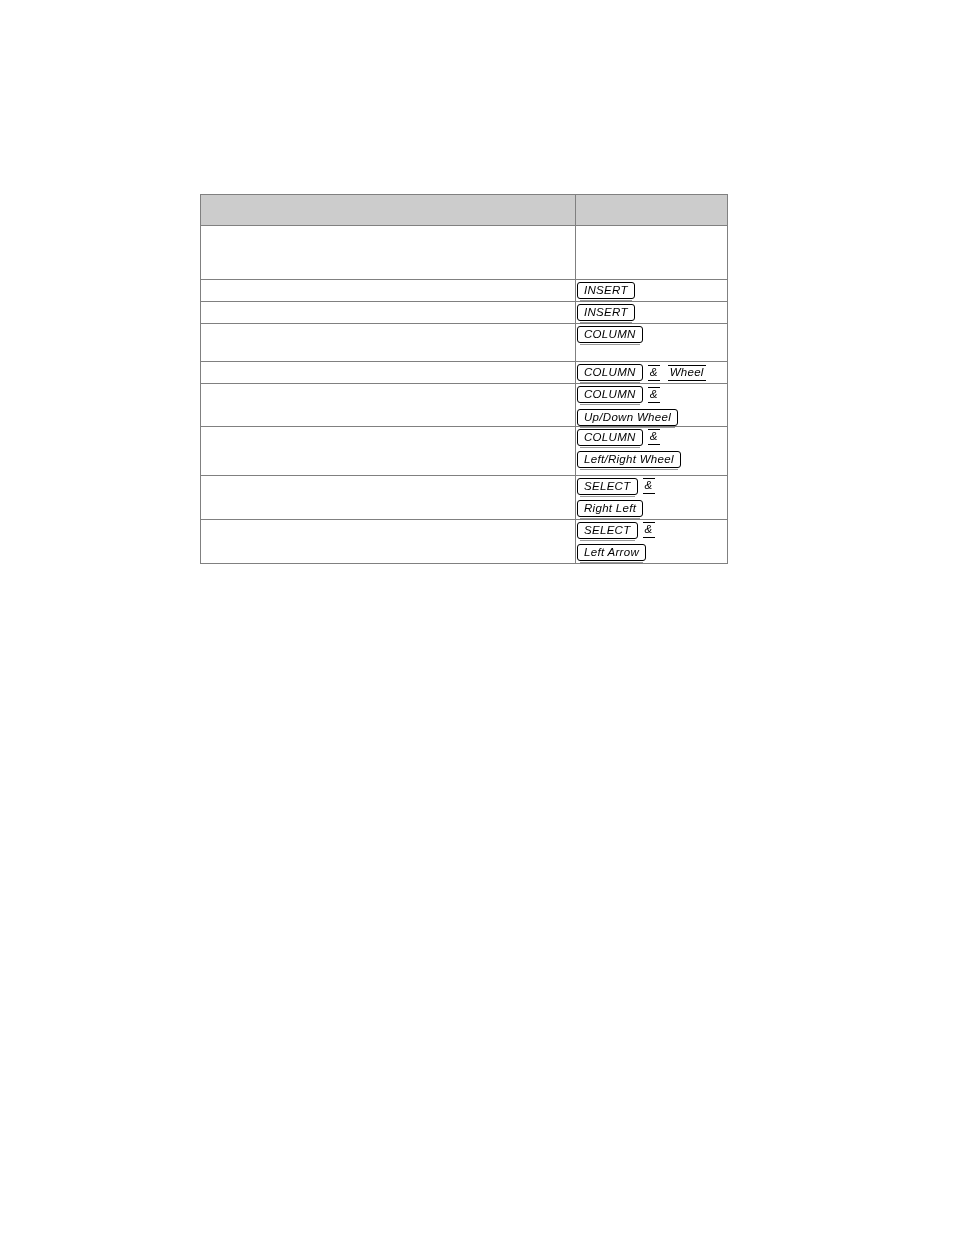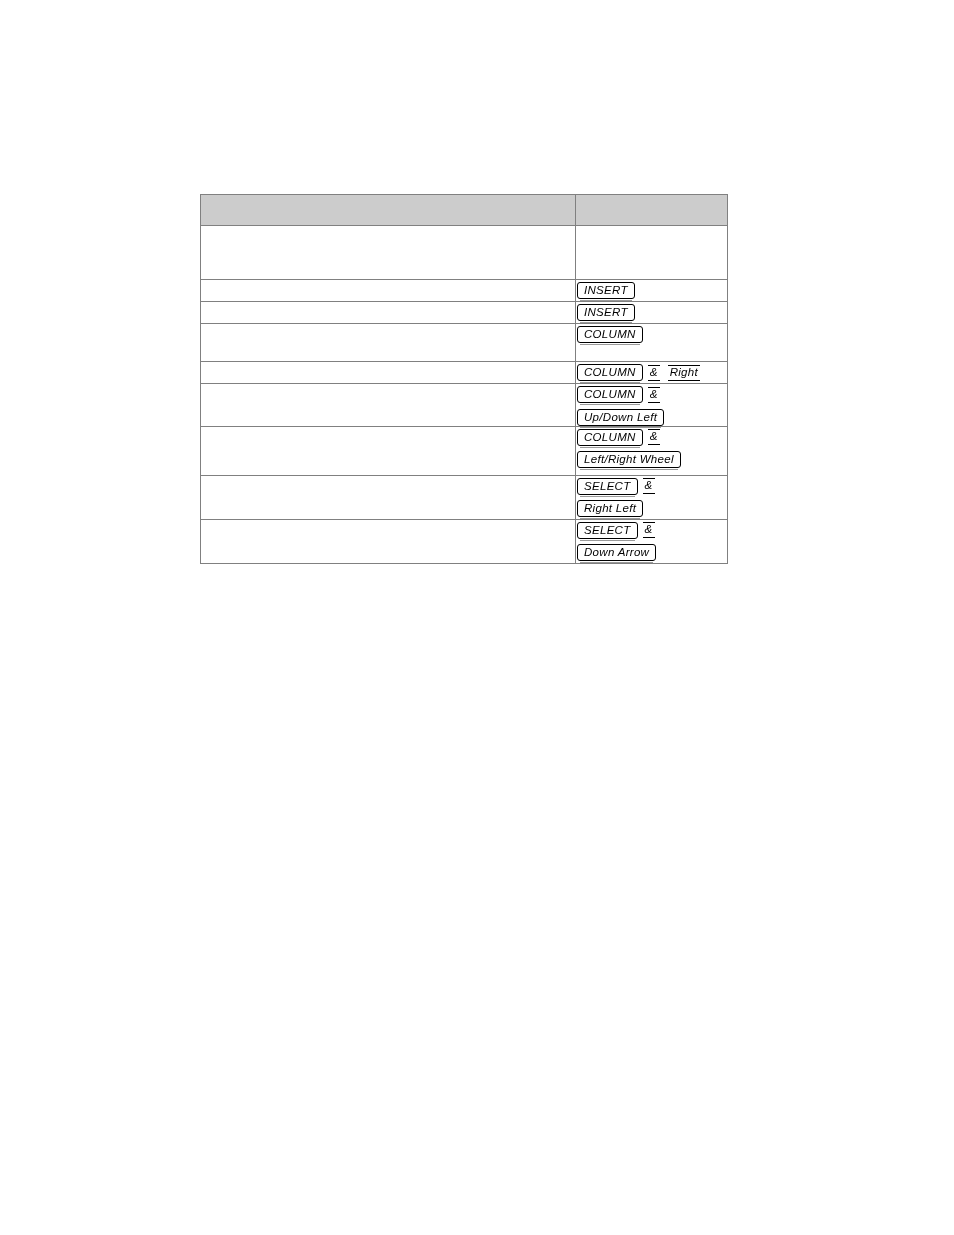--- a/index.html
+++ b/index.html
@@ -195,30 +195,30 @@
           </td>
           <td class="cell-keys">
             <span class="keyline"><span class="key">COLUMN</span></span>
           </td>
         </tr>
         <tr class="r-h5">
           <td class="cell-action">
             <span class="action-text"></span>
           </td>
           <td class="cell-keys">
-            <span class="keyline"><span class="key">COLUMN</span><span class="key-rule">&amp;</span><span class="key-rule">Right</span></span>
+            <span class="keyline"><span class="key">COLUMN</span><span class="key-rule">&amp;</span><span class="key-rule">Wheel</span></span>
           </td>
         </tr>
         <tr class="r-h6">
           <td class="cell-action">
             <span class="action-text"></span>
           </td>
           <td class="cell-keys">
             <span class="keyline"><span class="key">COLUMN</span><span class="key-rule">&amp;</span></span>
-            <span class="keyline"><span class="key">Up/Down Left</span></span>
+            <span class="keyline"><span class="key">Up/Down Wheel</span></span>
           </td>
         </tr>
         <tr class="r-h7">
           <td class="cell-action">
             <span class="action-text"></span>
           </td>
           <td class="cell-keys">
             <span class="keyline"><span class="key">COLUMN</span><span class="key-rule">&amp;</span></span>
             <span class="keyline"><span class="key">Left/Right Wheel</span></span>
           </td>
@@ -231,19 +231,19 @@
             <span class="keyline"><span class="key">SELECT</span><span class="key-rule">&amp;</span></span>
             <span class="keyline"><span class="key">Right  Left</span></span>
           </td>
         </tr>
         <tr class="r-h9">
           <td class="cell-action">
             <span class="action-text"></span>
           </td>
           <td class="cell-keys">
             <span class="keyline"><span class="key">SELECT</span><span class="key-rule">&amp;</span></span>
-            <span class="keyline"><span class="key">Down Arrow</span></span>
+            <span class="keyline"><span class="key">Left Arrow</span></span>
           </td>
         </tr>
       </tbody>
   </table>
 
 </div>
 
 </body></html>

